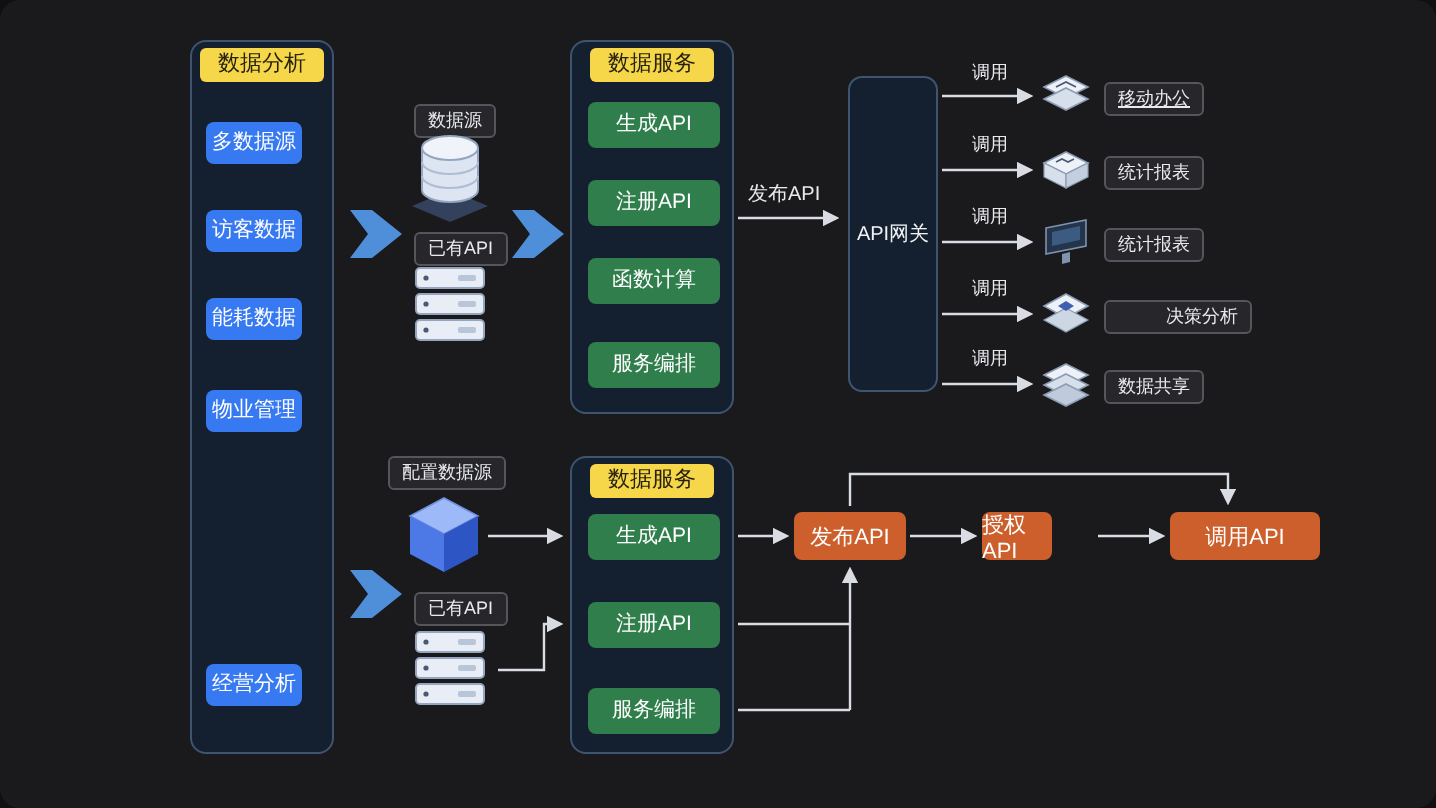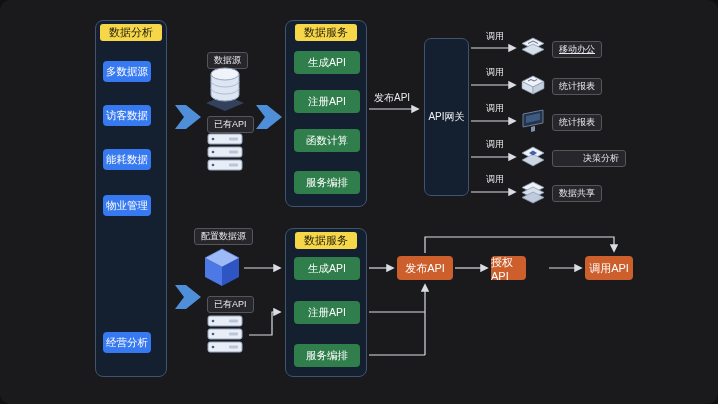--- a/index.html
+++ b/index.html
@@ -200,15 +200,15 @@
 
   <div class="panel" style="left:285px;top:228px;width:82px;height:149px;">
     <div class="badge-yellow">数据服务</div>
     <div class="btn btn-green" style="top:28px;">生成API</div>
     <div class="btn btn-green" style="top:72px;">注册API</div>
     <div class="btn btn-green" style="top:115px;">服务编排</div>
   </div>
 
   <div class="btn-orange" style="left:397px;top:256px;width:56px;">发布API</div>
   <div class="btn-orange" style="left:491px;top:256px;width:35px;">授权API</div>
-  <div class="btn-orange" style="left:585px;top:256px;width:48px;">调用API</div>
+  <div class="btn-orange" style="left:585px;top:256px;width:75px;">调用API</div>
 
 </div>
 
 </body></html>

